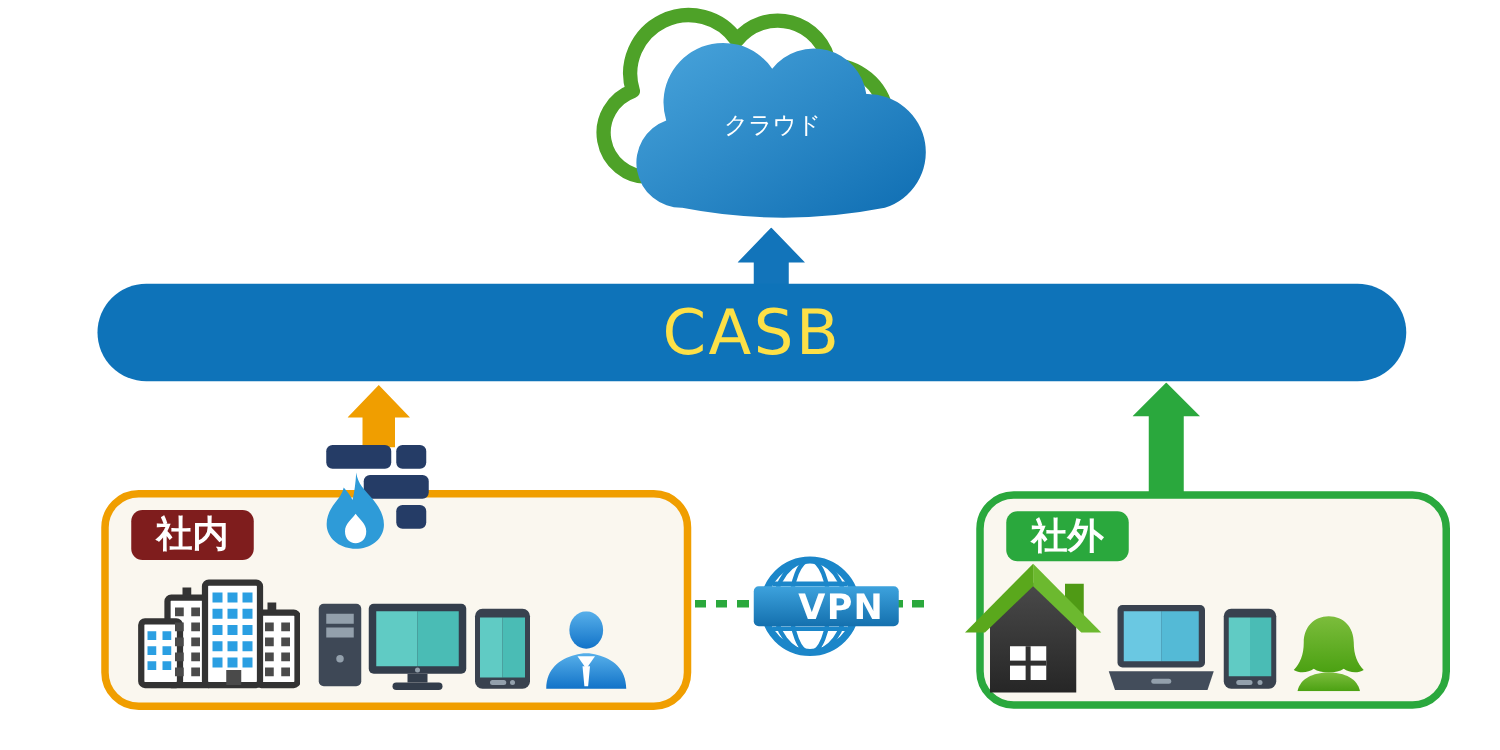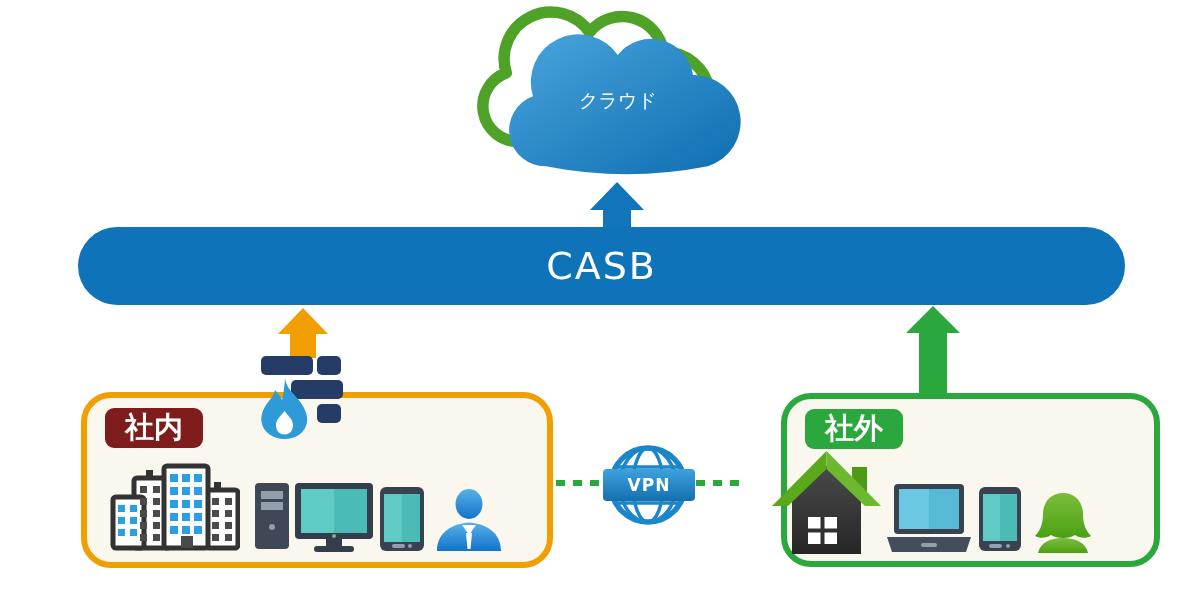--- a/index.html
+++ b/index.html
@@ -8,21 +8,21 @@
     font-family:"DejaVu Sans","Liberation Sans",sans-serif;
   }
   .abs{position:absolute;}
 
   
   .casb-bar{
     left:78px;top:227px;width:1047px;height:78px;border-radius:39px;
     background:#0e73b9;display:flex;align-items:center;justify-content:center;
   }
   .casb-bar .label{
-    color:#ffffff;font-size:38px;font-weight:500;letter-spacing:2px;
+    color:#fde047;font-size:50px;font-weight:500;letter-spacing:2px;
   }
 
   
   .cloud-text{
     left:540px;top:82px;width:156px;text-align:center;color:#ffffff;
     font-size:19px;font-weight:500;line-height:37px;z-index:3;
   }
 
   
   .zone-box{
@@ -42,21 +42,21 @@
   .vpn-dash{
     top:480px;height:6px;z-index:2;
     background:repeating-linear-gradient(90deg,#2aa83c 0 9px,transparent 9px 17px);
   }
   .vpn-dash-left{left:556px;width:44px;}
   .vpn-dash-right{left:696px;width:44px;}
   .vpn-banner{
     left:603px;top:469px;width:92px;height:32px;border-radius:4px;z-index:3;
     background:linear-gradient(180deg,#3da2dd,#1470ae);
     display:flex;align-items:center;justify-content:center;
-    color:#ffffff;font-size:17px;font-weight:bold;letter-spacing:1px;
+    color:#ffffff;font-size:28px;font-weight:bold;letter-spacing:1px;padding-left:24px;
   }
   .z2{z-index:2;} .z4{z-index:4;}
 </style>
 </head>
 <body>
 
 <div class="canvas">
 
   <svg class="abs" style="left:468px;top:0px;z-index:1;" width="300" height="185">
     <defs>

